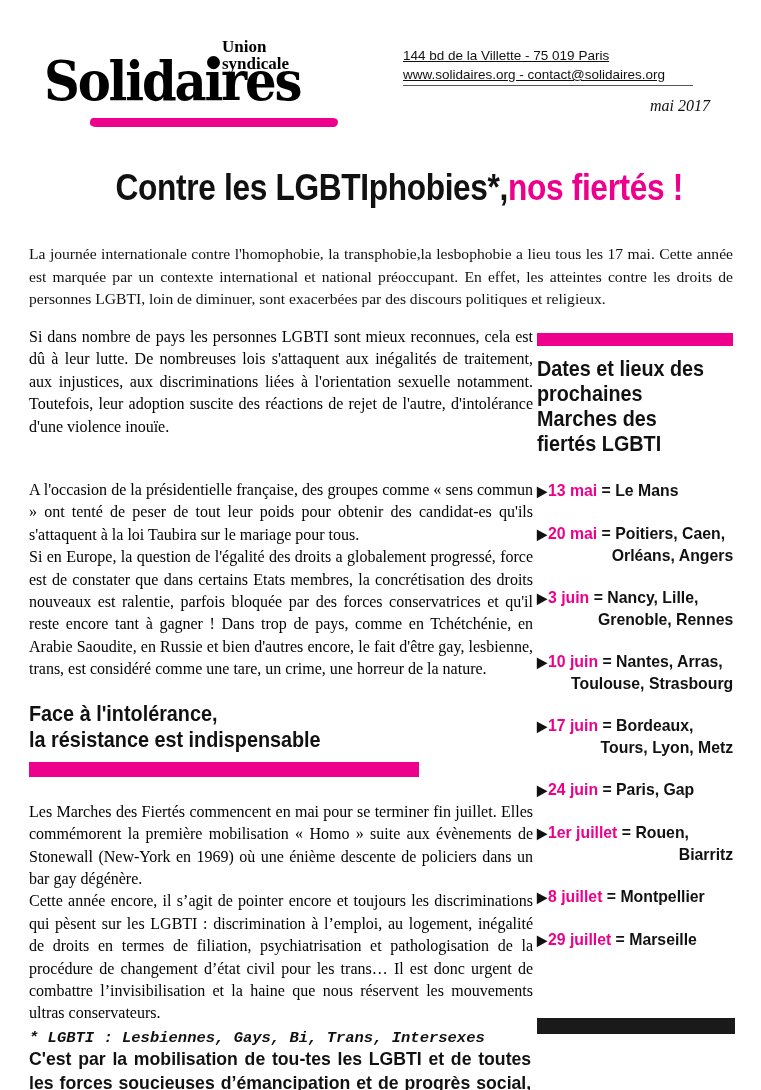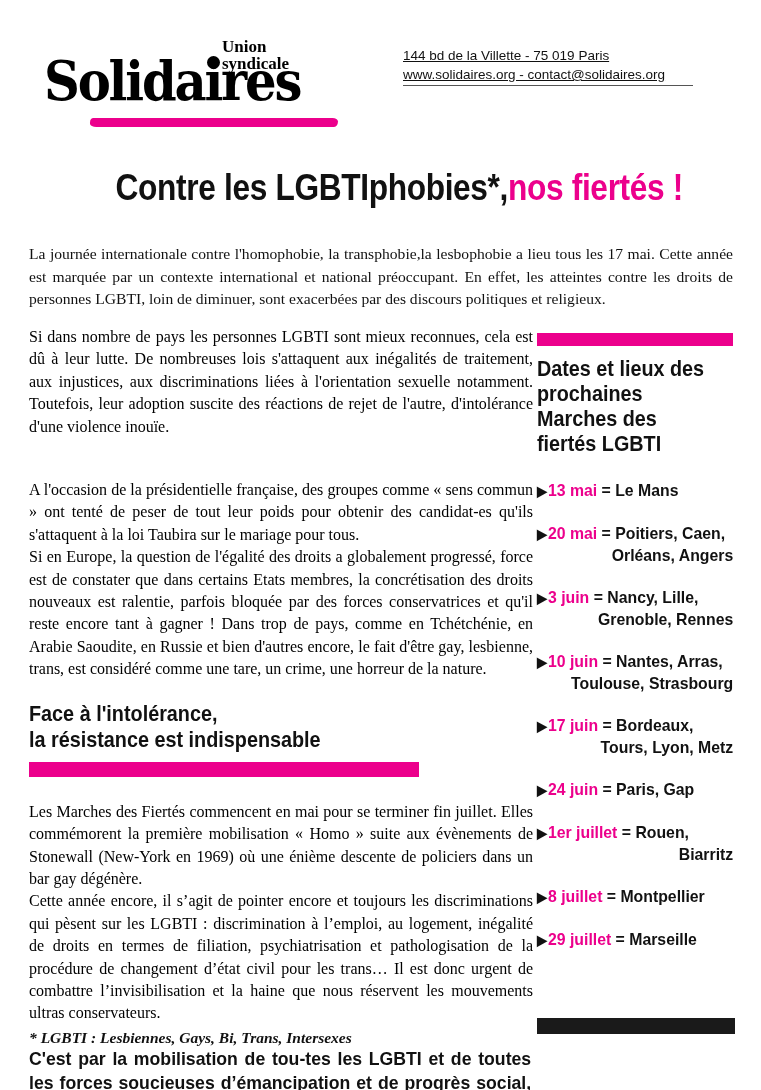--- a/index.html
+++ b/index.html
@@ -191,21 +191,21 @@
     text-align: justify;
     transform: scaleX(0.93);
     transform-origin: left center;
     width: 540px;
   }
 
   .footnote {
     position: absolute;
     left: 29px;
     top: 1029px;
-    font-family: Liberation Serif, serif;
+    font-family: Liberation Mono, monospace;
     font-weight: bold;
     font-style: italic;
     font-size: 15.5px;
     color: #111;
   }
 
   
   .col-right {
     position: absolute;
     left: 537px;
@@ -283,20 +283,21 @@
       <div class="logo-dot"></div>
       <div class="logo-underline"></div>
     </div>
 
     <div class="contact">
       <div>144 bd de la Villette - 75 019 Paris</div>
       <div>www.solidaires.org - contact@solidaires.org</div>
       <div class="rule"></div>
     </div>
 
+    <div class="issue-date">mai 2017</div>
   </div>
 
   <div class="title">
     <span class="blk">Contre les LGBTIphobies*,</span><span class="pnk">nos fiertés !</span>
   </div>
 
   <div class="intro">La journée internationale contre l'homophobie, la transphobie,la lesbophobie a lieu tous les 17 mai. Cette année est marquée par un contexte international et national préoccupant. En effet, les atteintes contre les droits de personnes LGBTI, loin de diminuer, sont exacerbées par des discours politiques et religieux.</div>
 
   <div class="col-left">
     <p>Si dans nombre de pays les personnes LGBTI sont mieux reconnues, cela est dû à leur lutte. De nombreuses lois s'attaquent aux inégalités de traitement, aux injustices, aux discriminations liées à l'orientation sexuelle notamment. Toutefois, leur adoption suscite des réactions de rejet de l'autre, d'intolérance d'une violence inouïe.</p>

